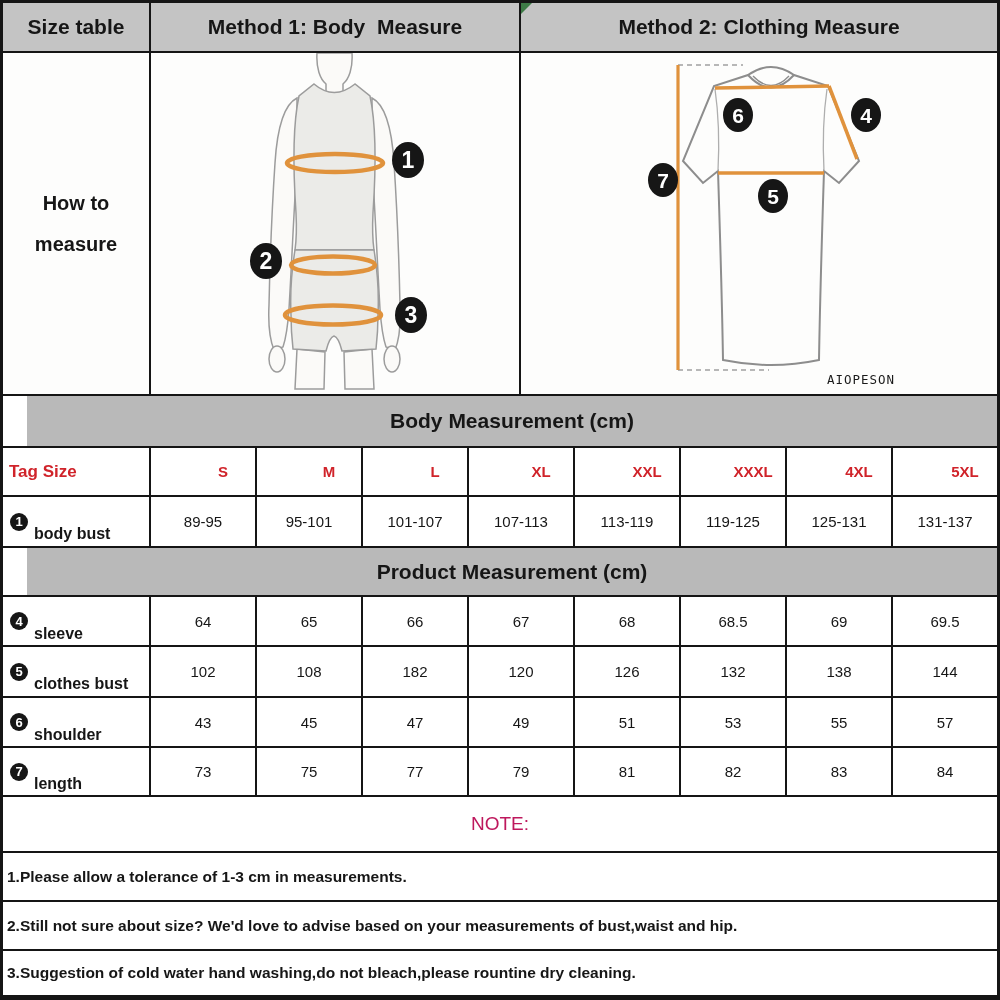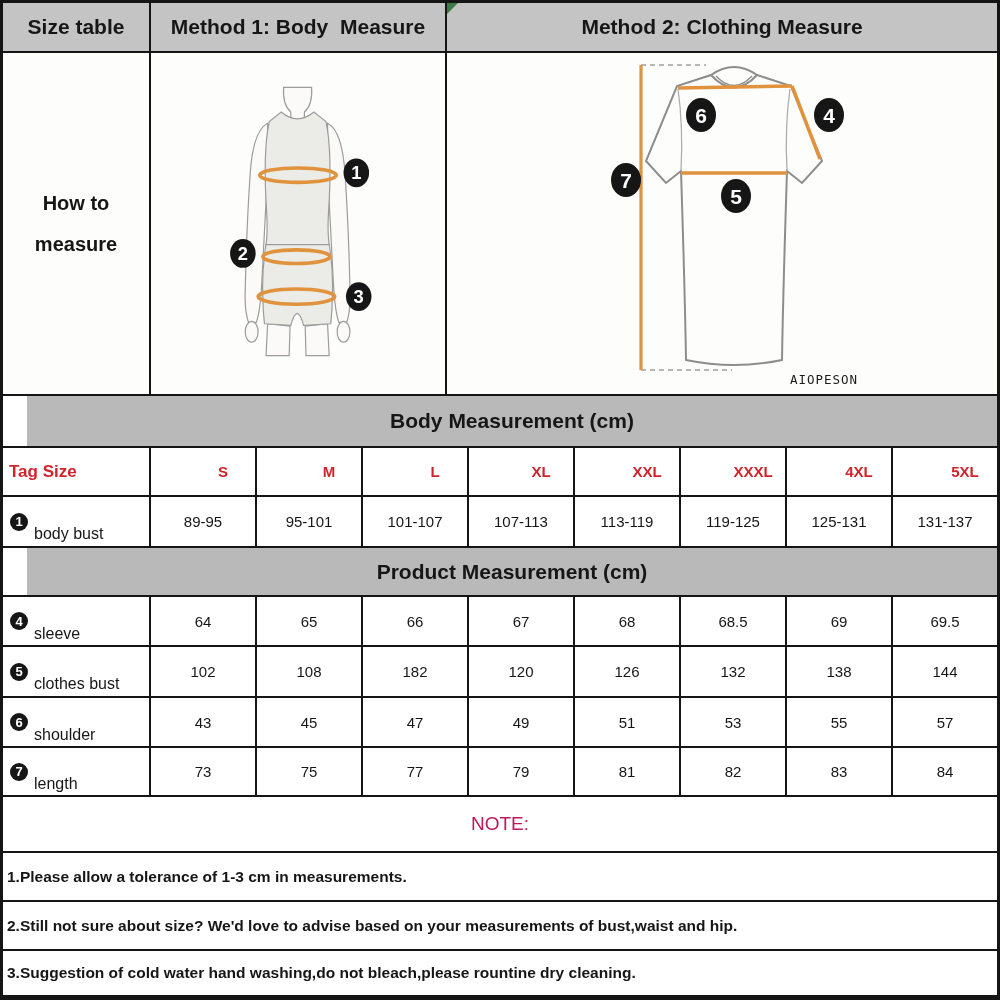--- a/index.html
+++ b/index.html
@@ -24,37 +24,37 @@
   .r-sleeve{height:50px;}
   .r-cbust{height:51px;}
   .r-shoulder{height:50px;}
   .r-length{height:49px;}
   .r-notehead{height:56px;}
   .r-note1{height:49px;}
   .r-note2{height:49px;}
   .r-note3{height:44px;}
   
   .r-head .cell{background:#c4c4c4;font-weight:700;font-size:21px;}
-  .c-m1{width:296px;flex:none;}
+  .c-m1{width:370px;flex:none;}
   .c-m2{flex:1;}
   .pre span{white-space:pre;}
   .corner-flag{position:absolute;top:0;left:0;width:0;height:0;
                border-top:11px solid #3d7a46;border-right:11px solid transparent;}
   
   .r-illus .cell{background:#fdfdfc;}
   .htm span{display:block;width:100px;text-align:center;font-weight:700;font-size:20px;line-height:2.05;}
   .r-illus svg{display:block;width:100%;height:100%;}
   
   .band{background:#b9b9b9;font-weight:700;font-size:21px;justify-content:center;margin-left:24px;}
   
   .r-sizes .cell{color:#d0232a;font-weight:700;font-size:15px;}
   .r-sizes .c0{justify-content:flex-start;padding-left:6px;font-size:17px;}
   
   .lblcell{justify-content:flex-start;padding-left:7px;}
-  .lbl{font-weight:400;font-size:16px;margin-top:25px;}
+  .lbl{font-weight:700;font-size:16px;margin-top:25px;}
   .chip{width:18px;height:18px;border-radius:50%;background:#161616;color:#fff;
         font-size:13px;font-weight:700;display:inline-flex;align-items:center;
         justify-content:center;margin-right:6px;flex:none;}
   .val{font-size:15px;}
   
   .notehead{justify-content:center;color:#be185d;font-size:19px;}
   .note{justify-content:flex-start;padding-left:4px;font-size:15.5px;font-weight:bold;}
 </style>
 </head>
 <body>

